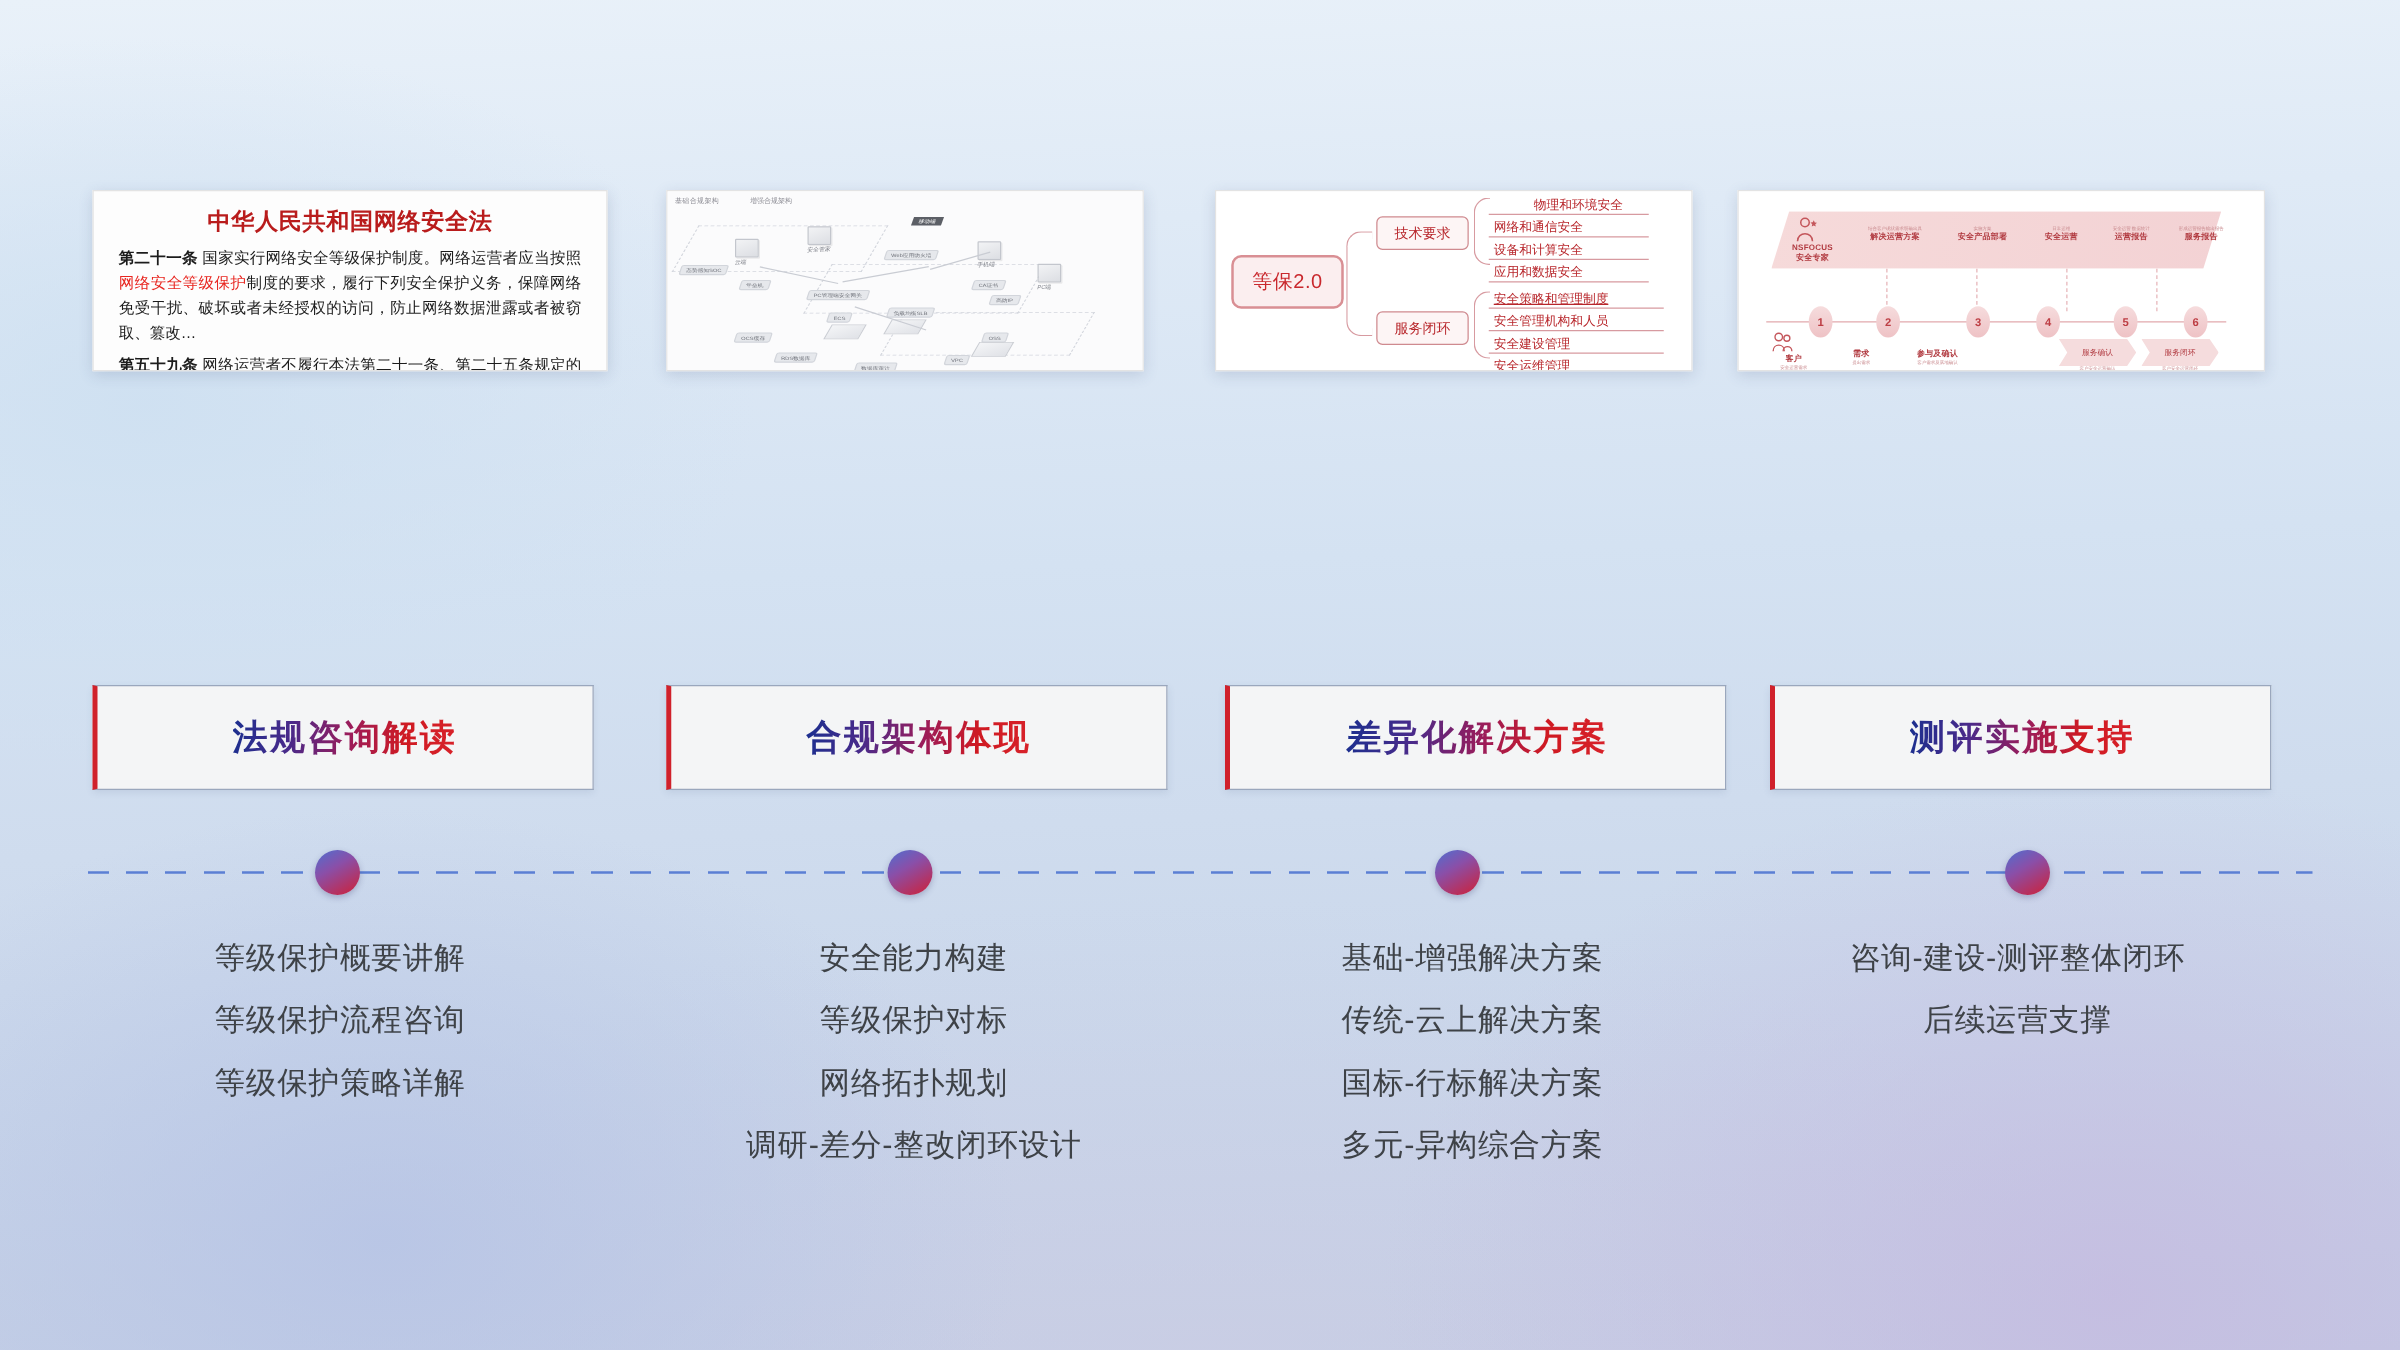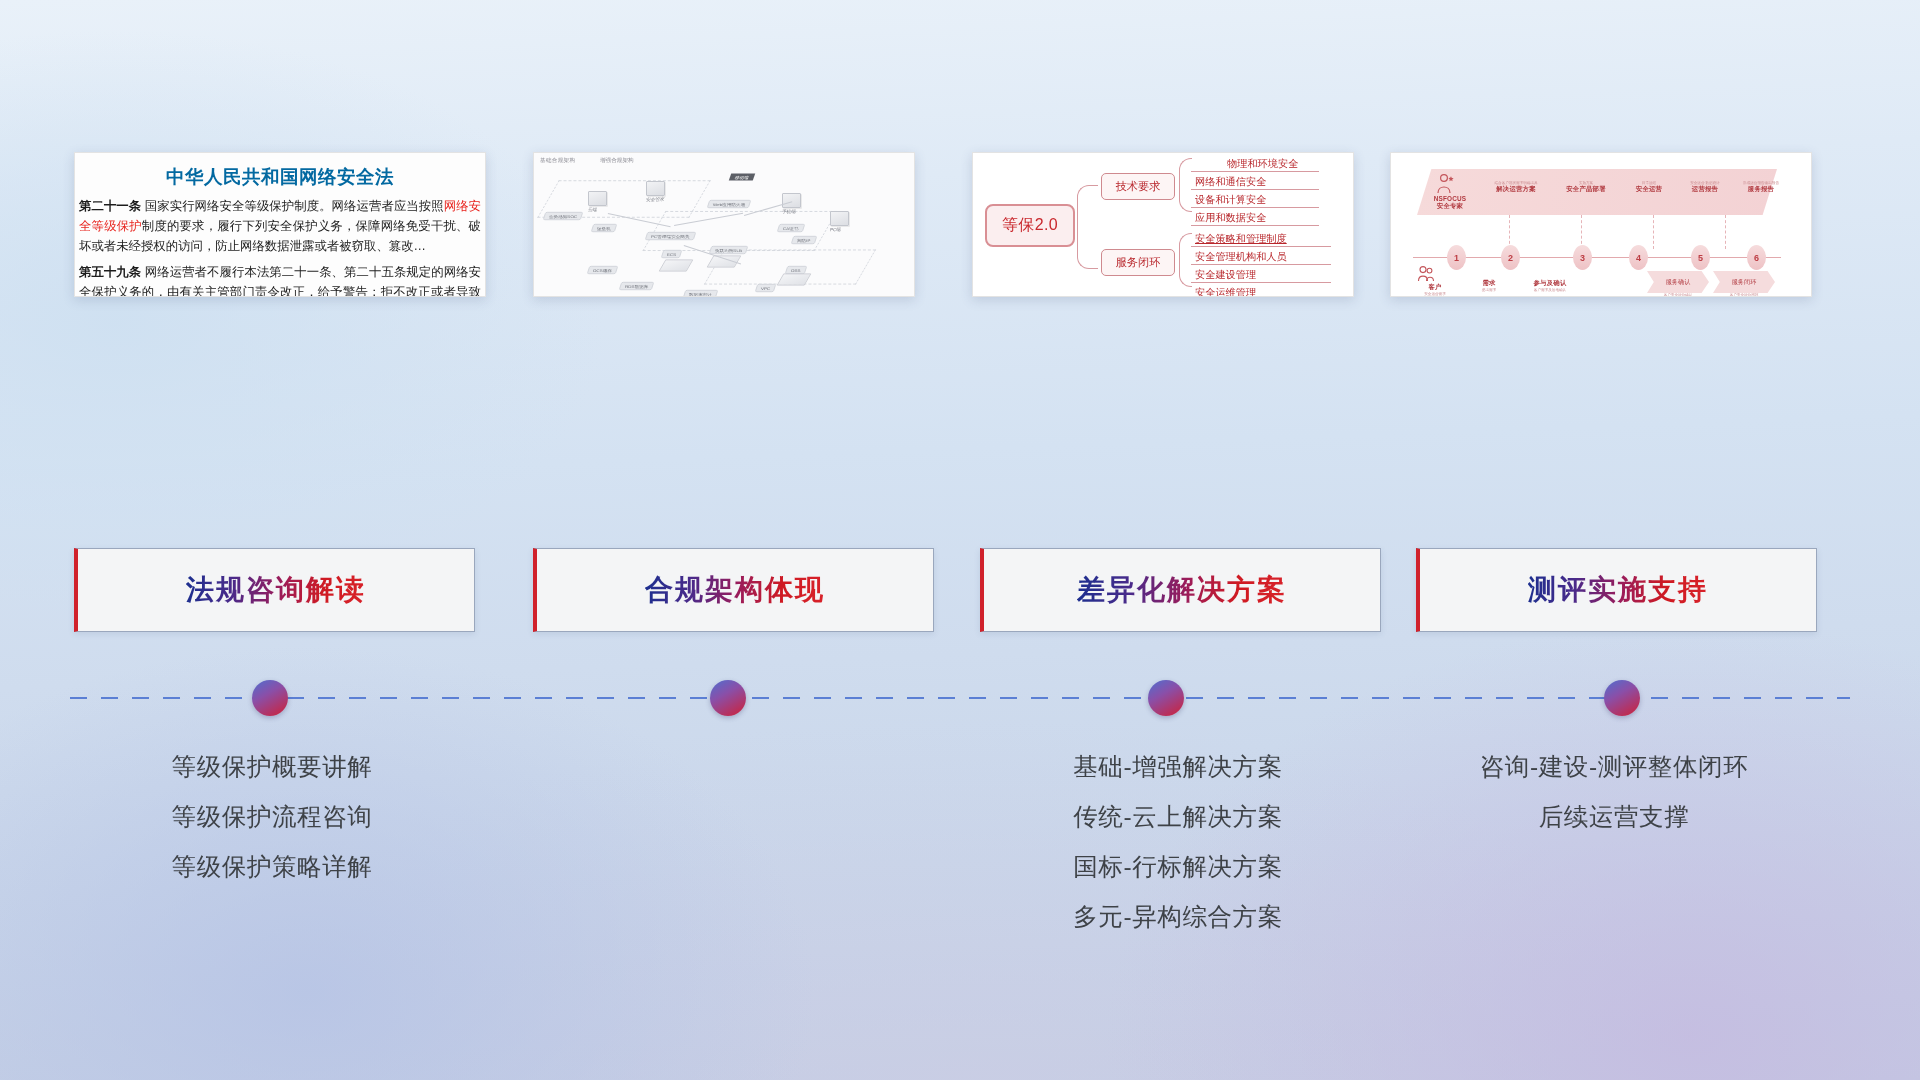--- a/index.html
+++ b/index.html
@@ -23,24 +23,24 @@
     box-shadow:0 3px 11px rgba(60,80,120,.18);
     overflow:hidden;
   }
   .card.c1{left:74px;width:410px;}
   .card.c2{left:533px;width:380px;}
   .card.c3{left:972px;width:380px;}
   .card.c4{left:1390px;width:420px;}
 
   
   .lawtitle{
-    text-align:center;font-weight:bold;font-size:18.5px;color:#0369a1;
+    text-align:center;font-weight:bold;font-size:18.5px;color:#b91c1c;
     letter-spacing:.5px;margin:11px 0 7px 0;
   }
-  .lawbody{font-size:12.4px;line-height:1.62;color:#1c1c1c;padding:0 4px;text-align:justify;}
+  .lawbody{font-size:12.4px;line-height:1.62;color:#1c1c1c;padding:0 20px;text-align:justify;}
   .lawbody b{font-weight:bold;}
   .hl{color:#e8251f;}
 
   
   .arch{position:absolute;inset:0;background:#fbfbfc;}
   .arch .hdr{position:absolute;left:6px;top:4px;font-size:5.6px;color:#8d8d95;letter-spacing:.3px;}
   .arch .hdr2{position:absolute;left:66px;top:4px;font-size:5.6px;color:#8d8d95;}
   .arch .dash{position:absolute;border:1px dashed #d3d6dd;}
   .node{position:absolute;}
   .node .box{
@@ -371,20 +371,26 @@
   <div class="dot d1"></div>
   <div class="dot d2"></div>
   <div class="dot d3"></div>
   <div class="dot d4"></div>
 
   <div class="col l1">
     <div>等级保护概要讲解</div>
     <div>等级保护流程咨询</div>
     <div>等级保护策略详解</div>
   </div>
+  <div class="col l2">
+    <div>安全能力构建</div>
+    <div>等级保护对标</div>
+    <div>网络拓扑规划</div>
+    <div>调研-差分-整改闭环设计</div>
+  </div>
   <div class="col l3">
     <div>基础-增强解决方案</div>
     <div>传统-云上解决方案</div>
     <div>国标-行标解决方案</div>
     <div>多元-异构综合方案</div>
   </div>
   <div class="col l4">
     <div>咨询-建设-测评整体闭环</div>
     <div>后续运营支撑</div>
   </div>

